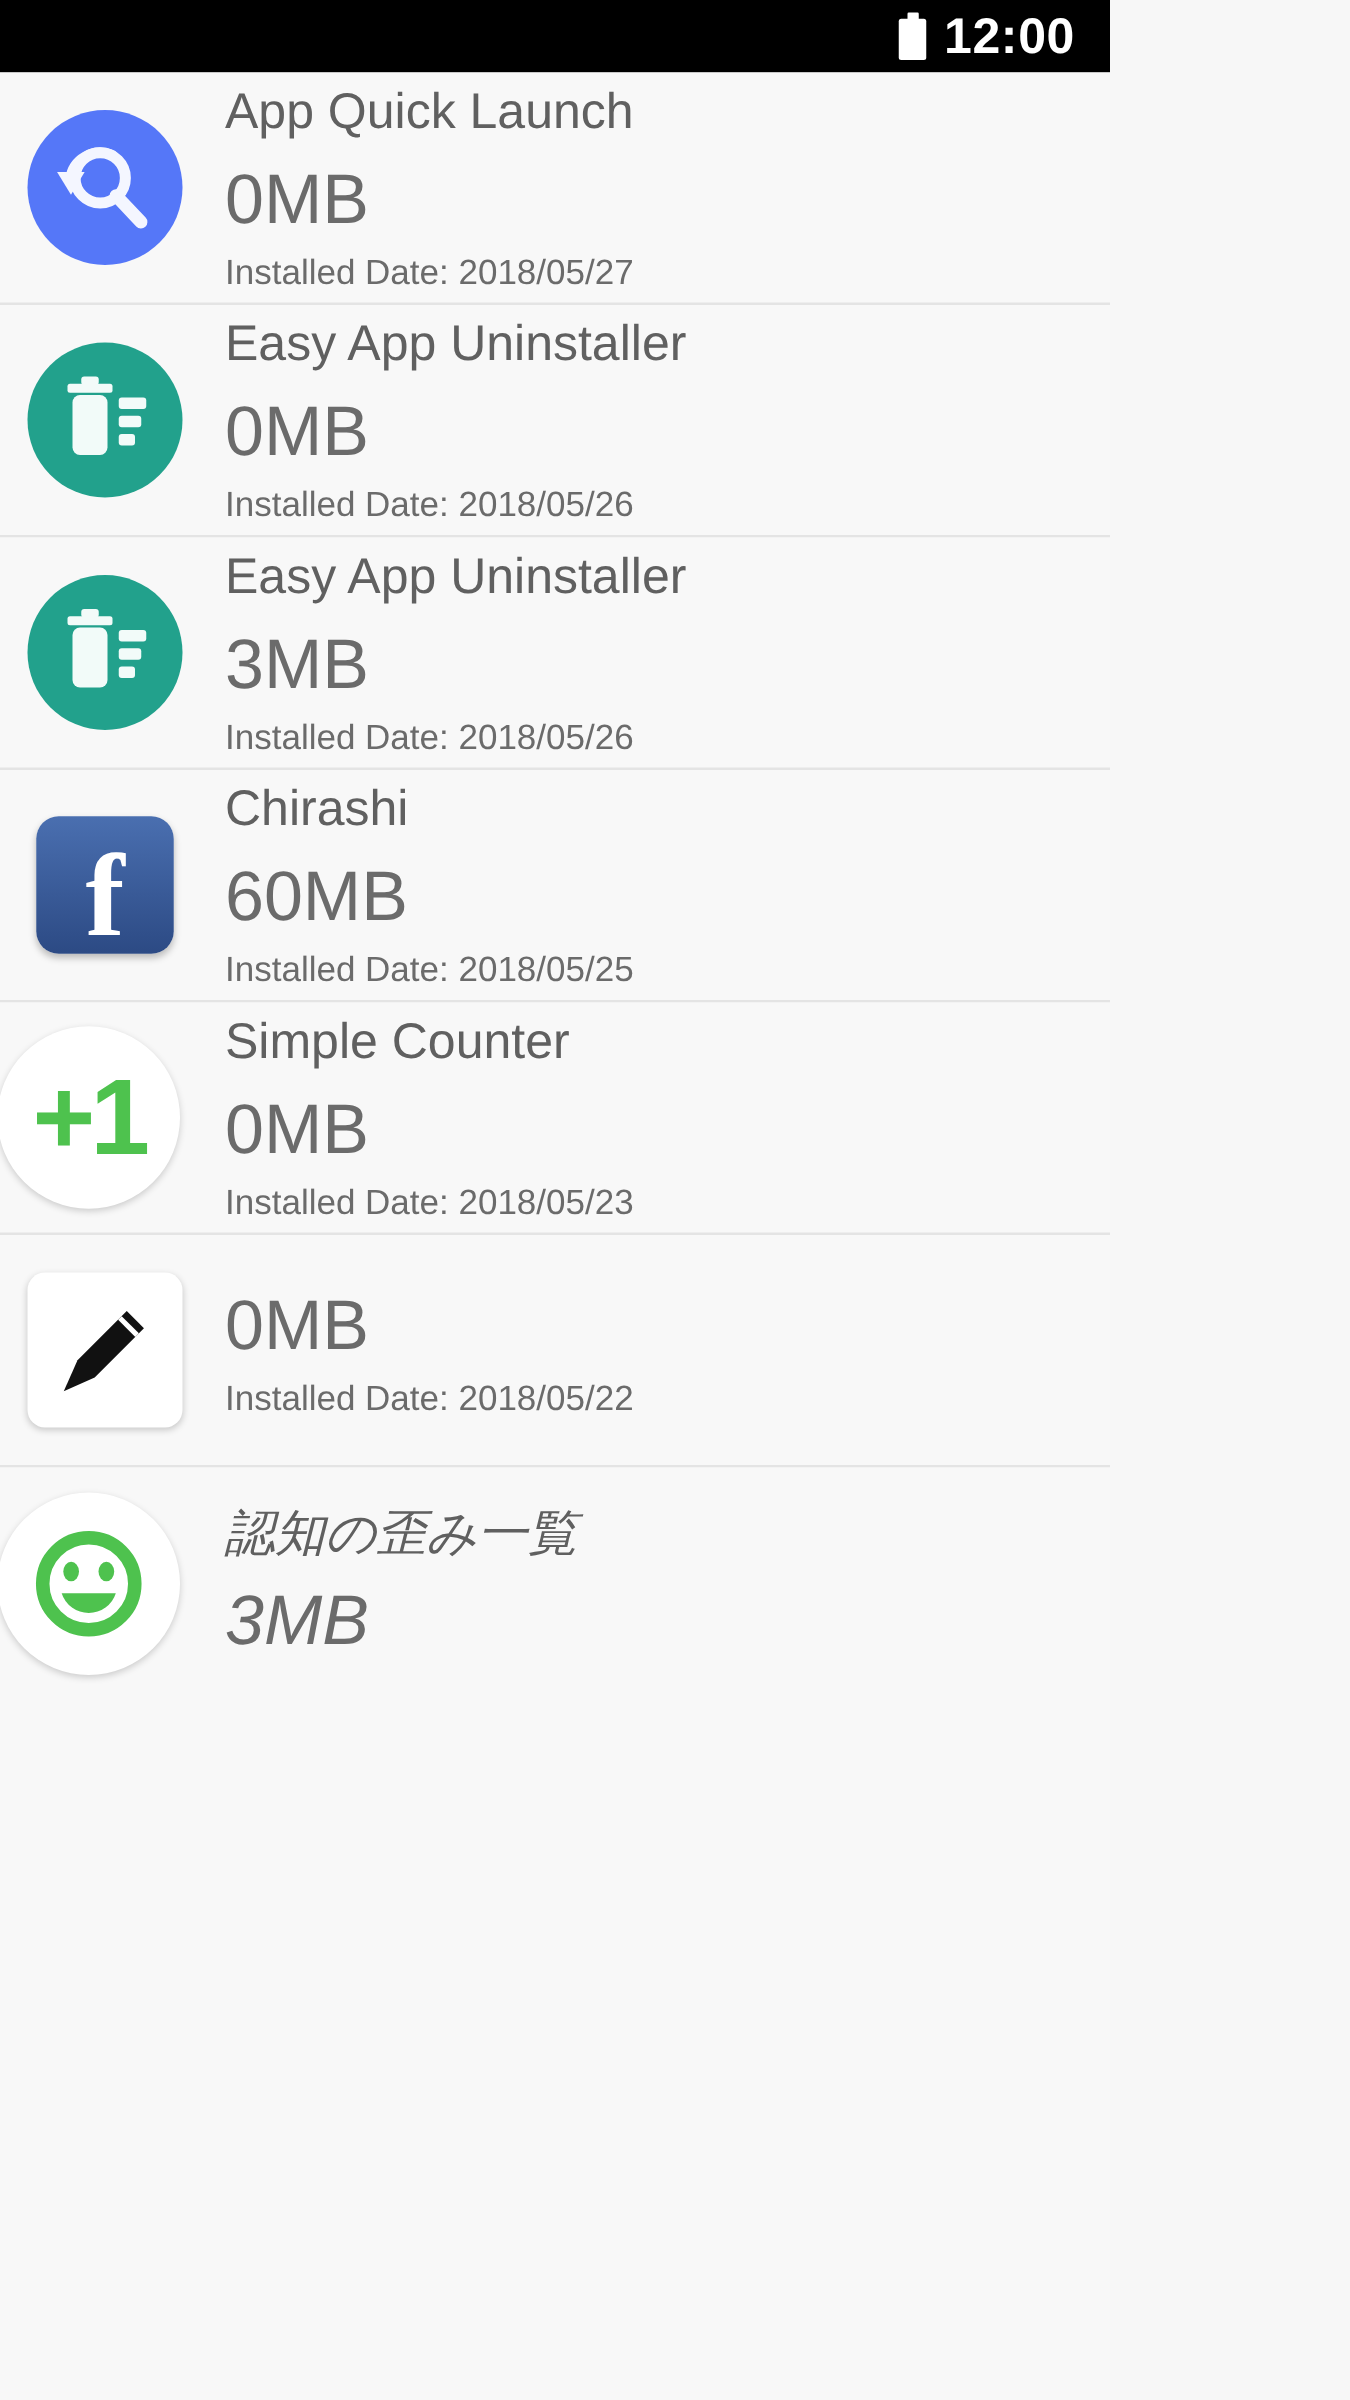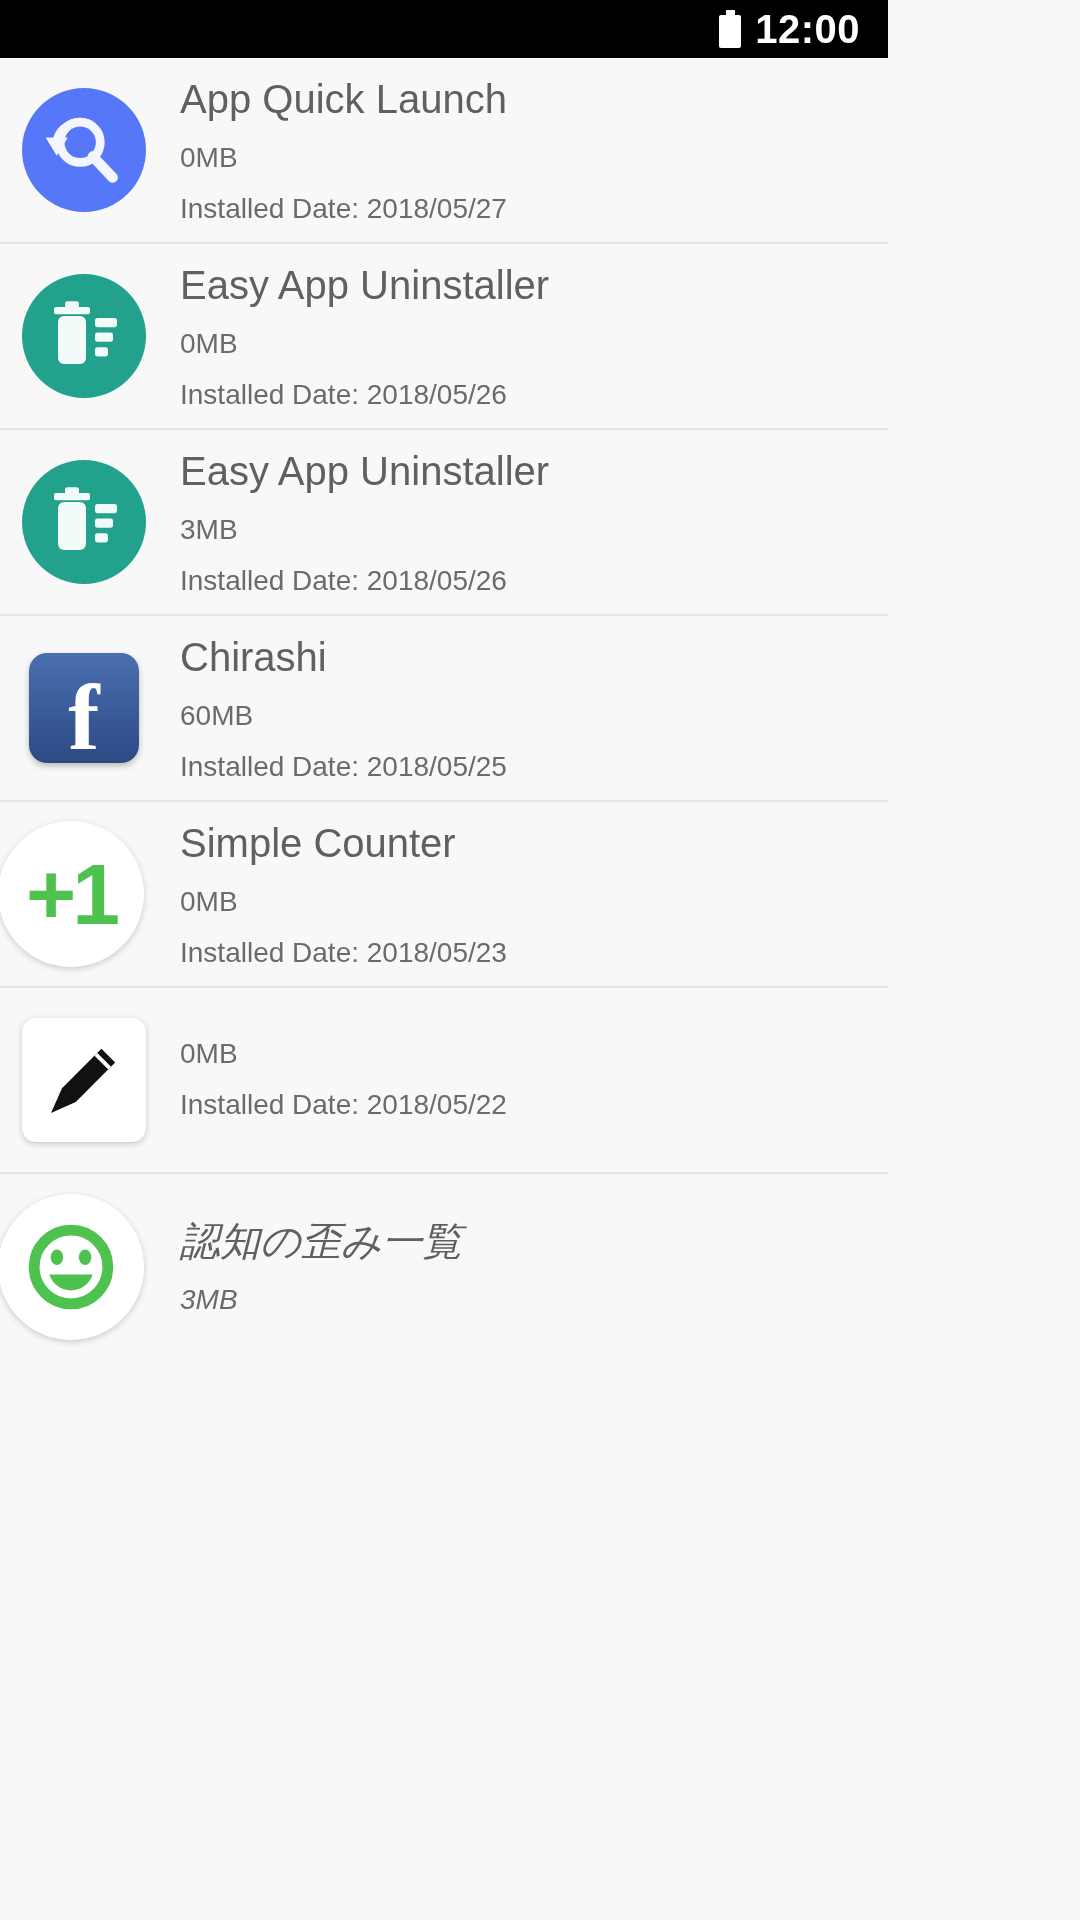--- a/index.html
+++ b/index.html
@@ -46,23 +46,23 @@
   .row {
     position:relative; height:186px; display:flex; align-items:center;
     border-bottom:2px solid #e4e4e4; background:#f8f8f8;
     padding-left:14px;
   }
   .row.last { border-bottom:none;font-style:italic; }
   .icon-wrap {
     flex:0 0 auto; width:128px; height:128px; margin-left:6px;
     display:flex; align-items:center; justify-content:center; position:relative;
   }
-  .texts { margin-left:32px; display:flex; flex-direction:column; justify-content:center; gap:12px; }
+  .texts { margin-left:32px; display:flex; flex-direction:column; justify-content:center; gap:2px; }
   .app-name { font-size:40px; color:#606060; line-height:1.38; white-space:nowrap; }
-  .app-size { font-size:28px; color:#6b6b6b; line-height:1.38; }
+  .app-size { font-size:56px; color:#6b6b6b; line-height:1.38; }
   .app-date { font-size:28px; color:#6b6b6b; line-height:1.38; white-space:nowrap; }
 
   
   .circ { width:124px; height:124px; border-radius:50%; display:flex; align-items:center; justify-content:center; }
 
   
   .ic-quicklaunch { background:#5577f8; }
   
   .ic-uninstaller { background:#22a18c; }
   

